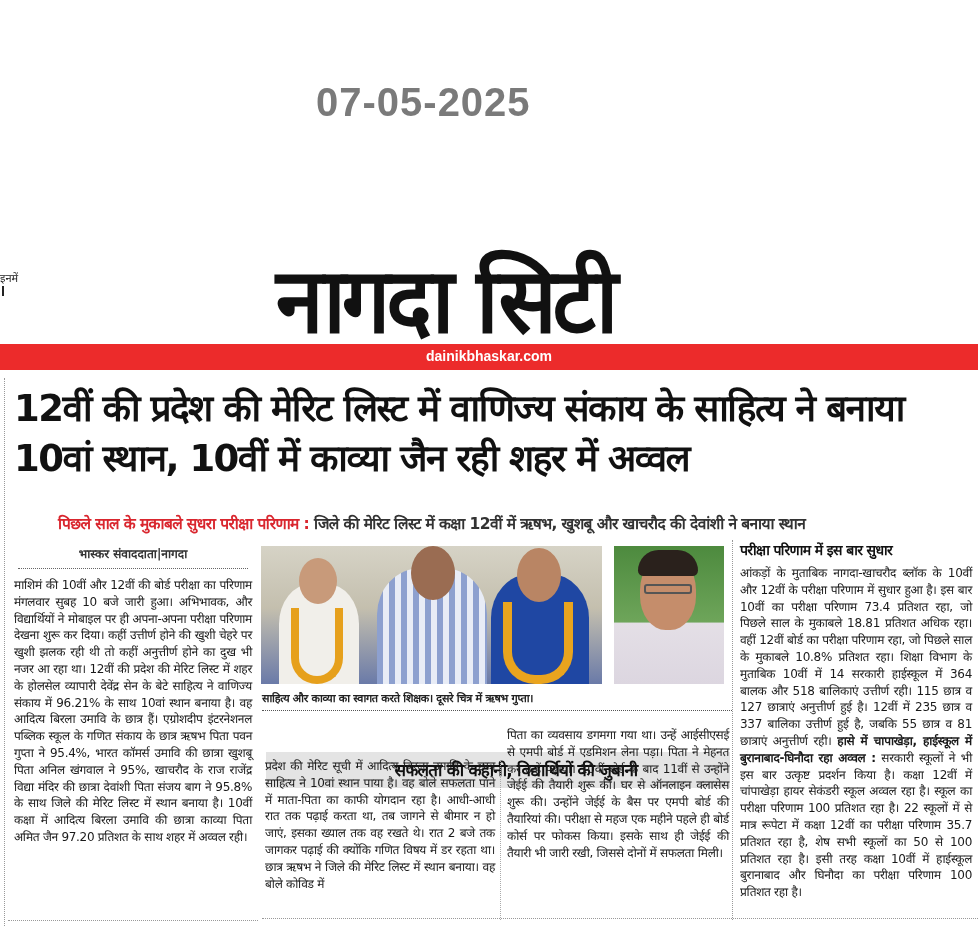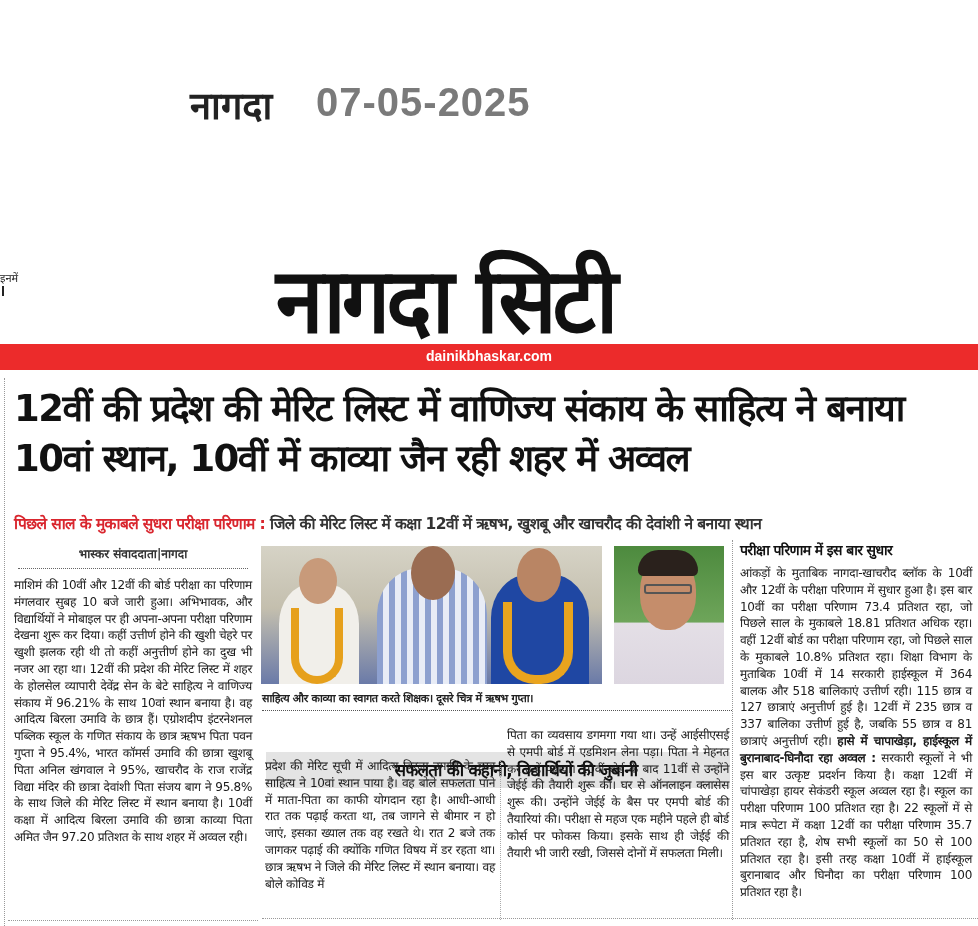--- a/index.html
+++ b/index.html
@@ -20,21 +20,21 @@
   .side-snippet { position: absolute; left: 0; top: 272px; font-size: 11px; color: #222; line-height: 14px; }
   .side-snippet .bar { display: block; width: 2px; height: 10px; background: #222; margin-left: 2px; }
   .masthead { position: absolute; left: 200px; top: 238px; width: 490px; text-align: center; font-size: 86px; font-weight: 900; color: #111; letter-spacing: -4px; font-family: "DejaVu Sans", sans-serif; transform: scaleY(1.05); }
   .red-band { position: absolute; left: 0; top: 344px; width: 978px; height: 26px; background: #ec2b2b; }
   .red-band span { position: absolute; left: 0; width: 978px; top: 4px; text-align: center; color: #fff; font-weight: 700; font-size: 14px; font-family: "Liberation Sans", sans-serif; }
 
   
   .left-dotted { position: absolute; left: 4px; top: 378px; height: 548px; border-left: 1px dotted #999; }
   .headline { position: absolute; left: 14px; top: 384px; width: 960px; font-size: 37px; line-height: 50px; font-weight: 800; color: #111; letter-spacing: -1.5px; font-family: "DejaVu Sans", sans-serif; }
   .subhead { position: absolute; left: 14px; top: 512px; width: 960px; font-size: 15.5px; font-weight: 700; color: #333; white-space: nowrap; letter-spacing: -0.6px; font-family: "DejaVu Sans", sans-serif; }
-  .subhead .red { color: #d9262e; }
+  .subhead .red { color: #d9262e; margin-left: 44px; }
 
   
   .col1 { position: absolute; left: 14px; top: 545px; width: 238px; }
   .byline { text-align: center; font-size: 12px; font-weight: 700; color: #333; padding-bottom: 6px; border-bottom: 1px dotted #666; margin: 0 4px 8px; }
   .body-text { font-size: 12px; line-height: 16.8px; color: #1a1a1a; text-align: justify; font-family: "DejaVu Sans", sans-serif; letter-spacing: -0.3px; }
   .col1-bottom { position: absolute; left: 8px; top: 920px; width: 250px; border-top: 1px dotted #999; }
 
   
   .photo-main { position: absolute; left: 261px; top: 546px; width: 341px; height: 138px; background: linear-gradient(180deg, #d6d3c6 0%, #c4bfae 45%, #6a7aa8 100%); overflow: hidden; }
   .photo-main .fig { position: absolute; bottom: 0; border-radius: 40% 40% 0 0; }
@@ -61,21 +61,20 @@
   
   .col3-divider { position: absolute; left: 732px; top: 540px; height: 380px; border-left: 1px dotted #999; }
   .col3-title { position: absolute; left: 740px; top: 540px; font-size: 14px; font-weight: 800; color: #111; letter-spacing: -0.6px; }
   .col3 { position: absolute; left: 740px; top: 565px; width: 232px; }
   .col3 .bold { font-weight: 700; }
 </style>
 </head>
 <body>
 
 <div class="app-header">
-  <div class="edition-city">नागदा</div>
   <div class="edition-date">07-05-2025</div>
 </div>
 
 <div class="side-snippet">
   <span>इनमें</span>
   <span class="bar"></span>
 </div>
 <div class="masthead">नागदा सिटी</div>
 <div class="red-band">
   <span>dainikbhaskar.com</span>

